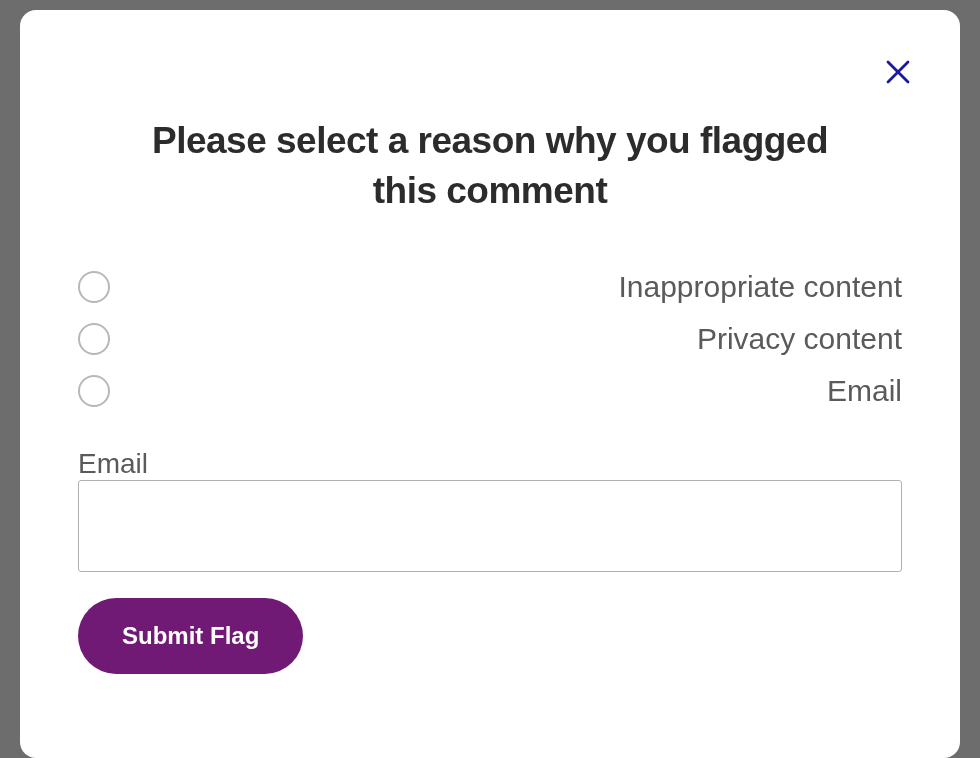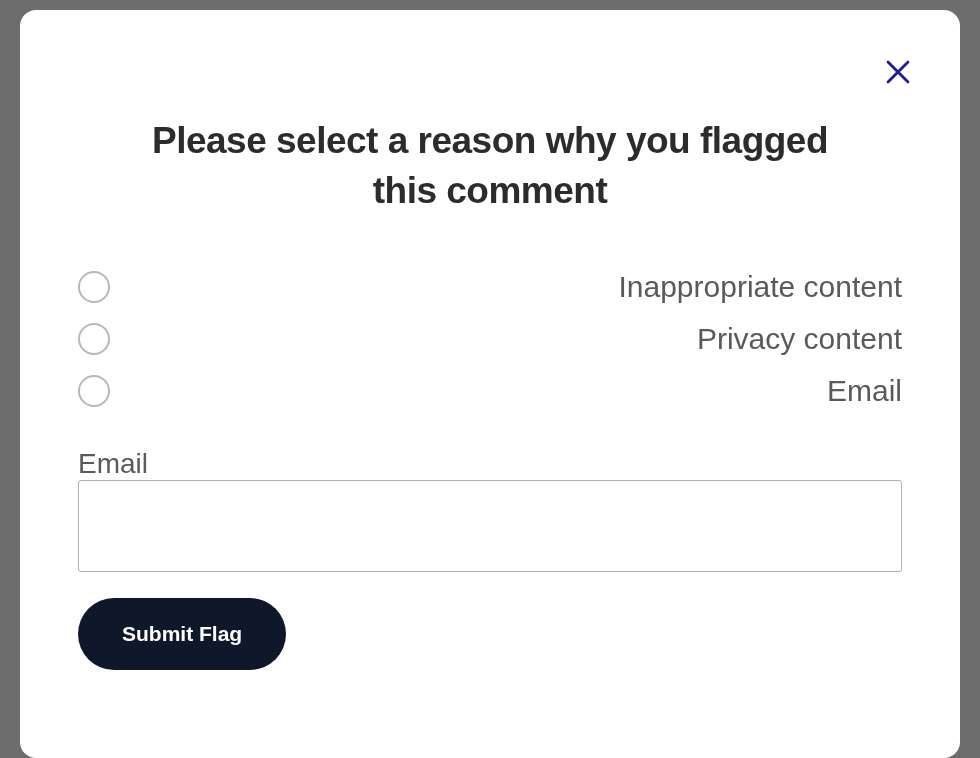--- a/index.html
+++ b/index.html
@@ -101,23 +101,23 @@
       height: 92px;
       border: 1px solid #b0b0b0;
       border-radius: 3px;
       font-size: 24px;
       padding: 0 16px;
       background: #ffffff;
     }
     
     .submit-button {
       margin-top: 26px;
-      background: #0f172a;
+      background: #701a75;
       color: #ffffff;
-      font-size: 21px;
+      font-size: 24px;
       font-weight: 700;
       border: none;
       border-radius: 42px;
       padding: 24px 44px;
       cursor: pointer;
     }
   </style>
 </head>
 <body>
 

